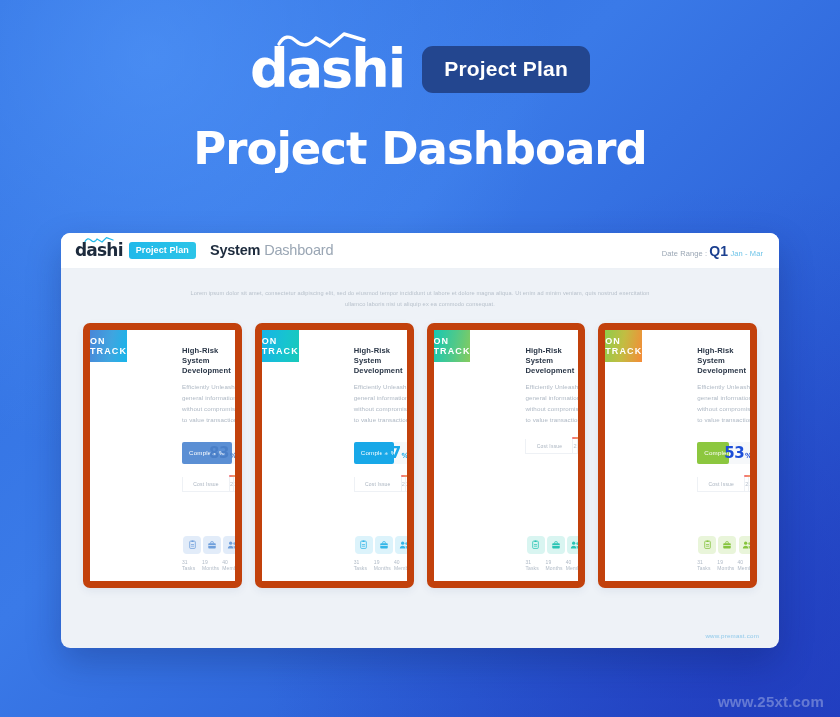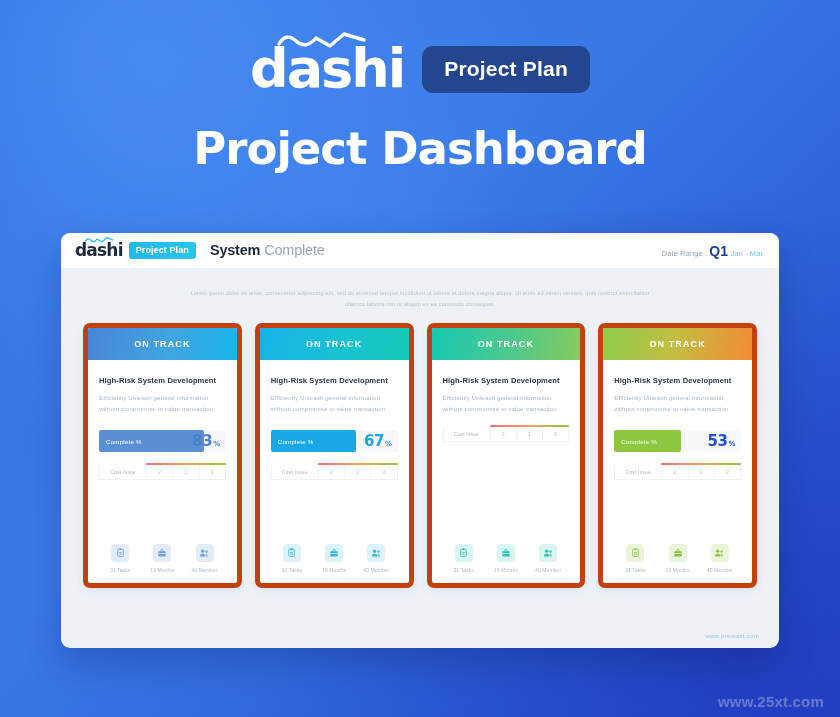--- a/index.html
+++ b/index.html
@@ -89,26 +89,27 @@
   .lorem {
     margin: 19px auto 0; width: 466px; text-align: center;
     font-size: 5.6px; line-height: 1.95; color: #b7c0cb; letter-spacing: .15px;
   }
 
   
   .cards { display: flex; gap: 13px; margin-top: 13px; }
   .card {
     flex: 1 1 0;
     background: #ffffff;
-    border: 5px solid #c2410c;
+    border: 7px solid #c2410c;
     border-radius: 7px;
     box-shadow: 0 3px 9px rgba(25,50,110,.07);
     overflow: hidden;
-    display: flex; flex-direction: column;
+    display: flex; flex-direction: row;
     height: 265px;
+    gap: 44px;
   }
   .card-head {
     height: 32px; display: flex; align-items: center; justify-content: center;
     color: #ffffff; font-size: 9px; font-weight: 700; letter-spacing: 1.1px;
   }
   .c1 .card-head { background: linear-gradient(100deg, #4a86d8 0%, #3fa5e0 55%, #18b5ea 100%); }
   .c2 .card-head { background: linear-gradient(100deg, #18b3e8 0%, #17c4cf 60%, #19c9b9 100%); }
   .c3 .card-head { background: linear-gradient(100deg, #17c8b4 0%, #4fc98a 55%, #86cb5d 100%); }
   .c4 .card-head { background: linear-gradient(100deg, #8fcc4b 0%, #c2bd42 48%, #f58b37 100%); }
 
@@ -220,21 +221,21 @@
   <div class="slide-head">
     <div class="mini-logo">
       <svg class="squig" viewBox="0 0 30 8">
         <path d="M1 5.5 Q3.5 1 7 4.2 T13 3 L18 6 L22.5 1.6 L29 4" fill="none" stroke="#21b9ea" stroke-width="1.3" stroke-linecap="round" stroke-linejoin="round"></path>
       </svg>
       <span>dashi</span>
     </div>
     <div class="mini-badge">Project Plan</div>
     <div class="head-title">
       <b>System</b>
-      <span>Complete</span>
+      <span>Dashboard</span>
     </div>
     <div class="head-right">
       <span>Date Range :</span>
       <span class="q">Q1</span>
       <span class="rng">Jan - Mar</span>
     </div>
   </div>
 
   <div class="slide-body">
     <div class="lorem">Lorem ipsum dolor sit amet, consectetur adipiscing elit, sed do eiusmod tempor incididunt ut labore et dolore magna aliqua. Ut enim ad minim veniam, quis nostrud exercitation ullamco laboris nisi ut aliquip ex ea commodo consequat.</div>

